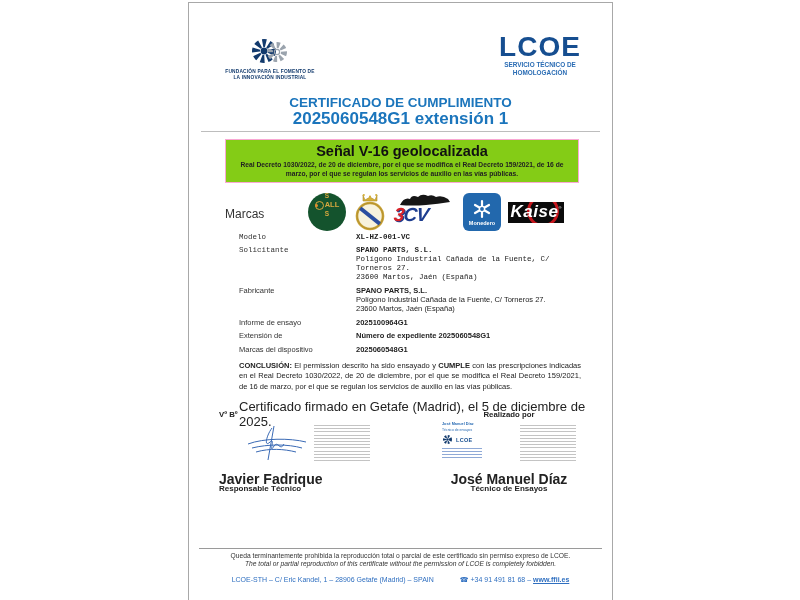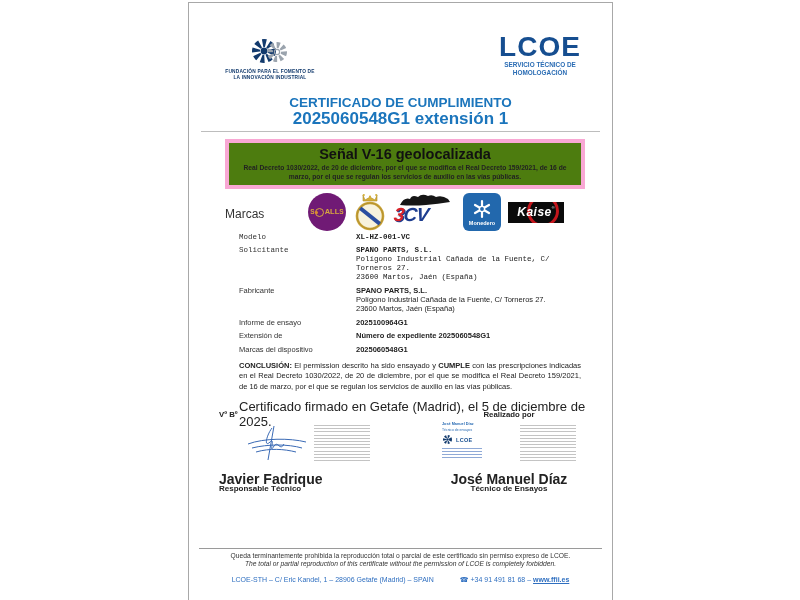--- a/index.html
+++ b/index.html
@@ -21,44 +21,44 @@
   .lcoe-acronym{font-size:28px;font-weight:bold;color:#164e90;line-height:28px;letter-spacing:1px;}
   .lcoe-sub{font-size:6.4px;font-weight:bold;color:#2a6cb4;line-height:8px;}
   
   .title{position:absolute;left:0;top:92px;width:100%;text-align:center;color:#1b75bc;font-weight:bold;}
   .title-line1{font-size:13.5px;line-height:16px;}
   .title-line2{font-size:17px;line-height:15px;}
   .rule1{position:absolute;left:12px;right:12px;top:128px;border-top:1px solid #bdbdbd;}
   
   .product-box{
     position:absolute;left:36px;top:136px;width:340px;
-    border:4px solid #f9a8d4;padding:3px 6px 4px;text-align:center;background:#4d7c0f;
+    border:1px solid #f9a8d4;padding:3px 6px 4px;text-align:center;background:#84cc16;
   }
   .product-title{font-size:14.5px;font-weight:bold;color:#111;line-height:17px;}
   .product-reg{font-size:6.7px;font-weight:bold;color:#222;line-height:8.6px;margin-top:1px;}
   
   .brands-label{position:absolute;left:36px;top:204px;font-size:12px;color:#333;}
   .brands-row{position:absolute;left:119px;top:188px;height:42px;display:flex;align-items:center;gap:7px;}
-  .logo-sos{width:38px;height:38px;border-radius:50%;background:#701a75;display:flex;flex-direction:row;align-items:center;justify-content:center;color:#d9a83e;line-height:1;}
+  .logo-sos{width:38px;height:38px;border-radius:50%;background:#14532d;display:flex;flex-direction:column;align-items:center;justify-content:flex-start;color:#d9a83e;line-height:1;}
   .logo-sos .s{font-size:6.5px;font-weight:bold;}
   .logo-sos .mid{display:flex;align-items:center;gap:1px;margin:1px 0;}
   .logo-sos .ring{width:7px;height:7px;border:1.3px solid #d9a83e;border-radius:50%;position:relative;}
   .logo-sos .ring::after{content:"";position:absolute;left:-1px;top:2px;width:3px;height:3px;border-radius:50%;background:#e08c2b;}
   .logo-sos .all{font-size:7.5px;font-weight:bold;}
   .logo-rm{width:34px;height:40px;}
   .logo-3cv{position:relative;width:62px;height:40px;}
   .logo-3cv .horses{position:absolute;left:4px;top:2px;}
   .logo-3cv .word{position:absolute;left:0;top:12px;font-size:19px;font-weight:bold;font-style:italic;transform:skewX(-6deg);letter-spacing:-1px;line-height:22px;}
   .logo-3cv .d3{color:#d8232a;text-shadow:1px 1px 0 #1d3d8f;}
   .logo-3cv .cv{color:#1d3d8f;}
   .logo-monedero{width:38px;height:38px;background:#2268ad;border-radius:6px;display:flex;flex-direction:column;align-items:center;justify-content:center;}
   .logo-monedero .mon-label{font-size:5.5px;font-weight:bold;color:#fff;margin-top:1px;}
   .logo-kaise{position:relative;width:56px;height:21px;background:#0a0a0a;overflow:hidden;display:flex;align-items:center;justify-content:center;}
   .logo-kaise .red-ring{position:absolute;right:5px;top:-7px;width:26px;height:26px;border:3px solid #c4161c;border-radius:50%;}
-  .logo-kaise .kaise-word{position:relative;color:#fff;font-size:12px;font-weight:bold;font-style:italic;letter-spacing:.5px;}
+  .logo-kaise .kaise-word{position:relative;color:#fff;font-size:17px;font-weight:bold;font-style:italic;letter-spacing:.5px;}
   .logo-kaise .reg{position:relative;color:#fff;font-size:4px;align-self:flex-start;margin-top:3px;}
   
   .fields{position:absolute;left:50px;top:230px;right:28px;font-size:7.5px;line-height:9px;}
   .frow{display:flex;margin-bottom:20px;}
   .frow .flabel{width:117px;flex:none;color:#333;}
   .frow .fvalue{flex:1;}
   .bold{font-weight:bold;}
   .addr{line-height:9px;}
   .gap4{margin-bottom:4px;font-family:Liberation Mono, monospace;}
   .gap5{margin-bottom:4.5px;}

